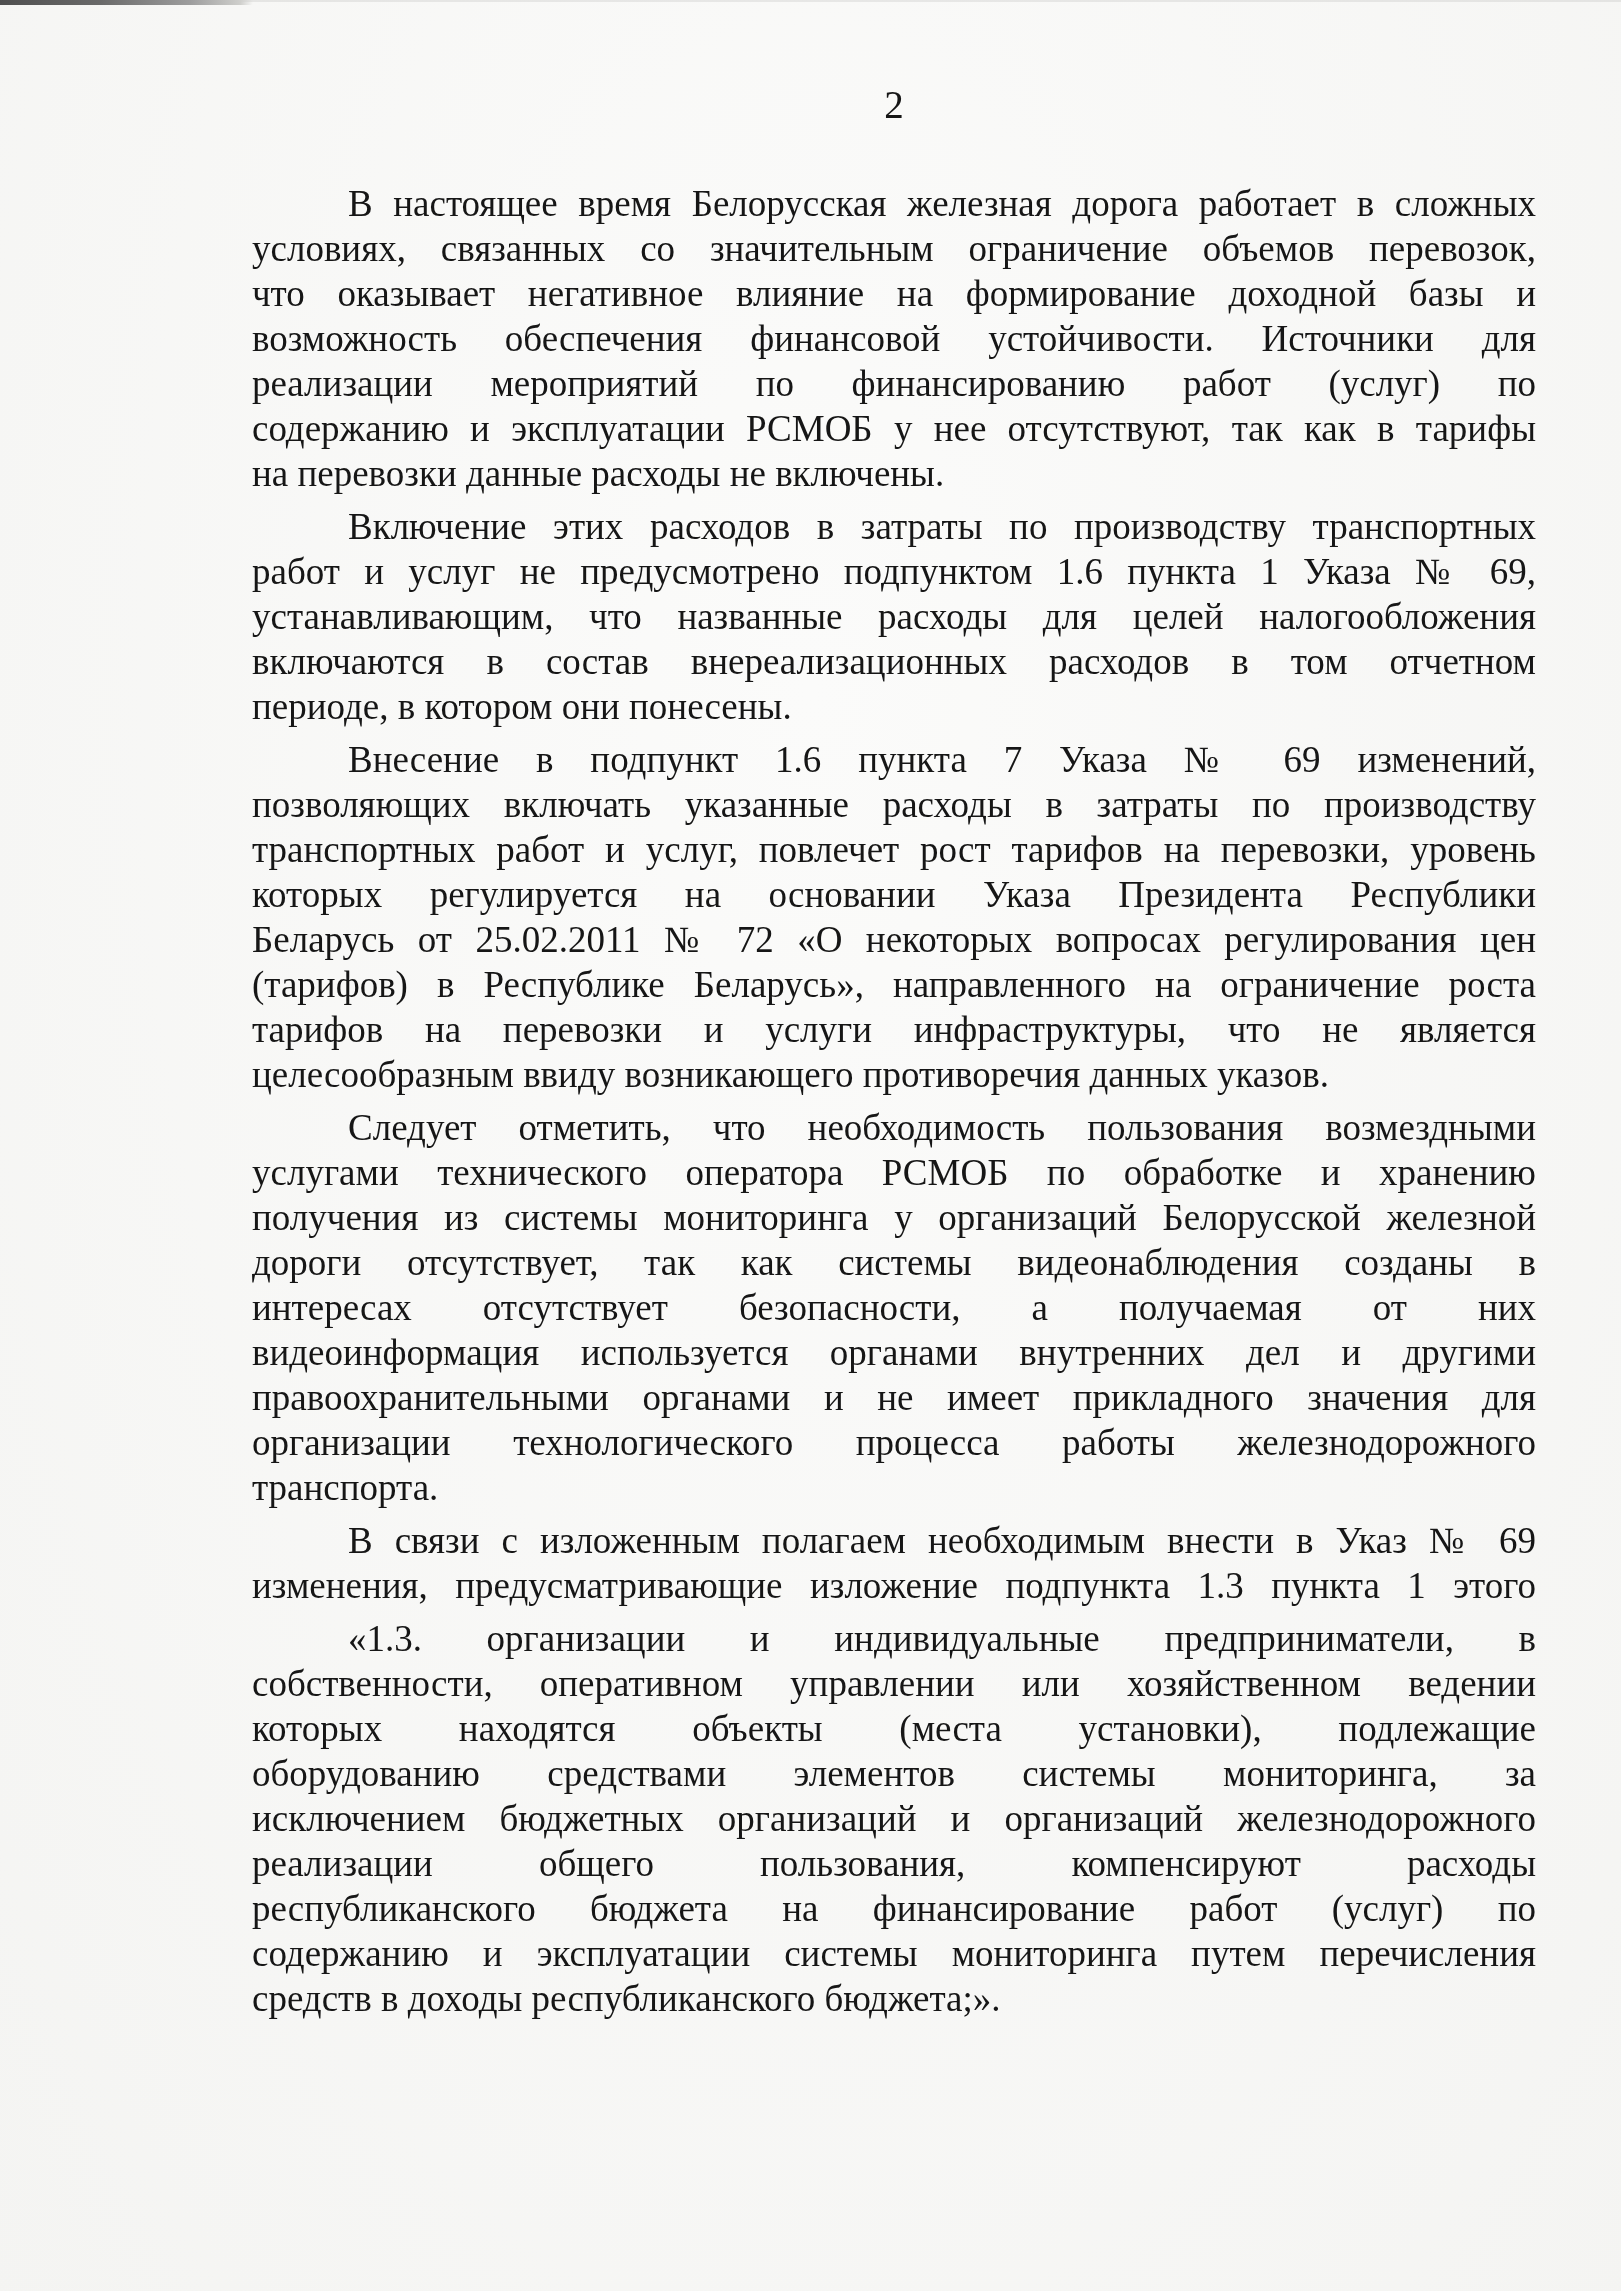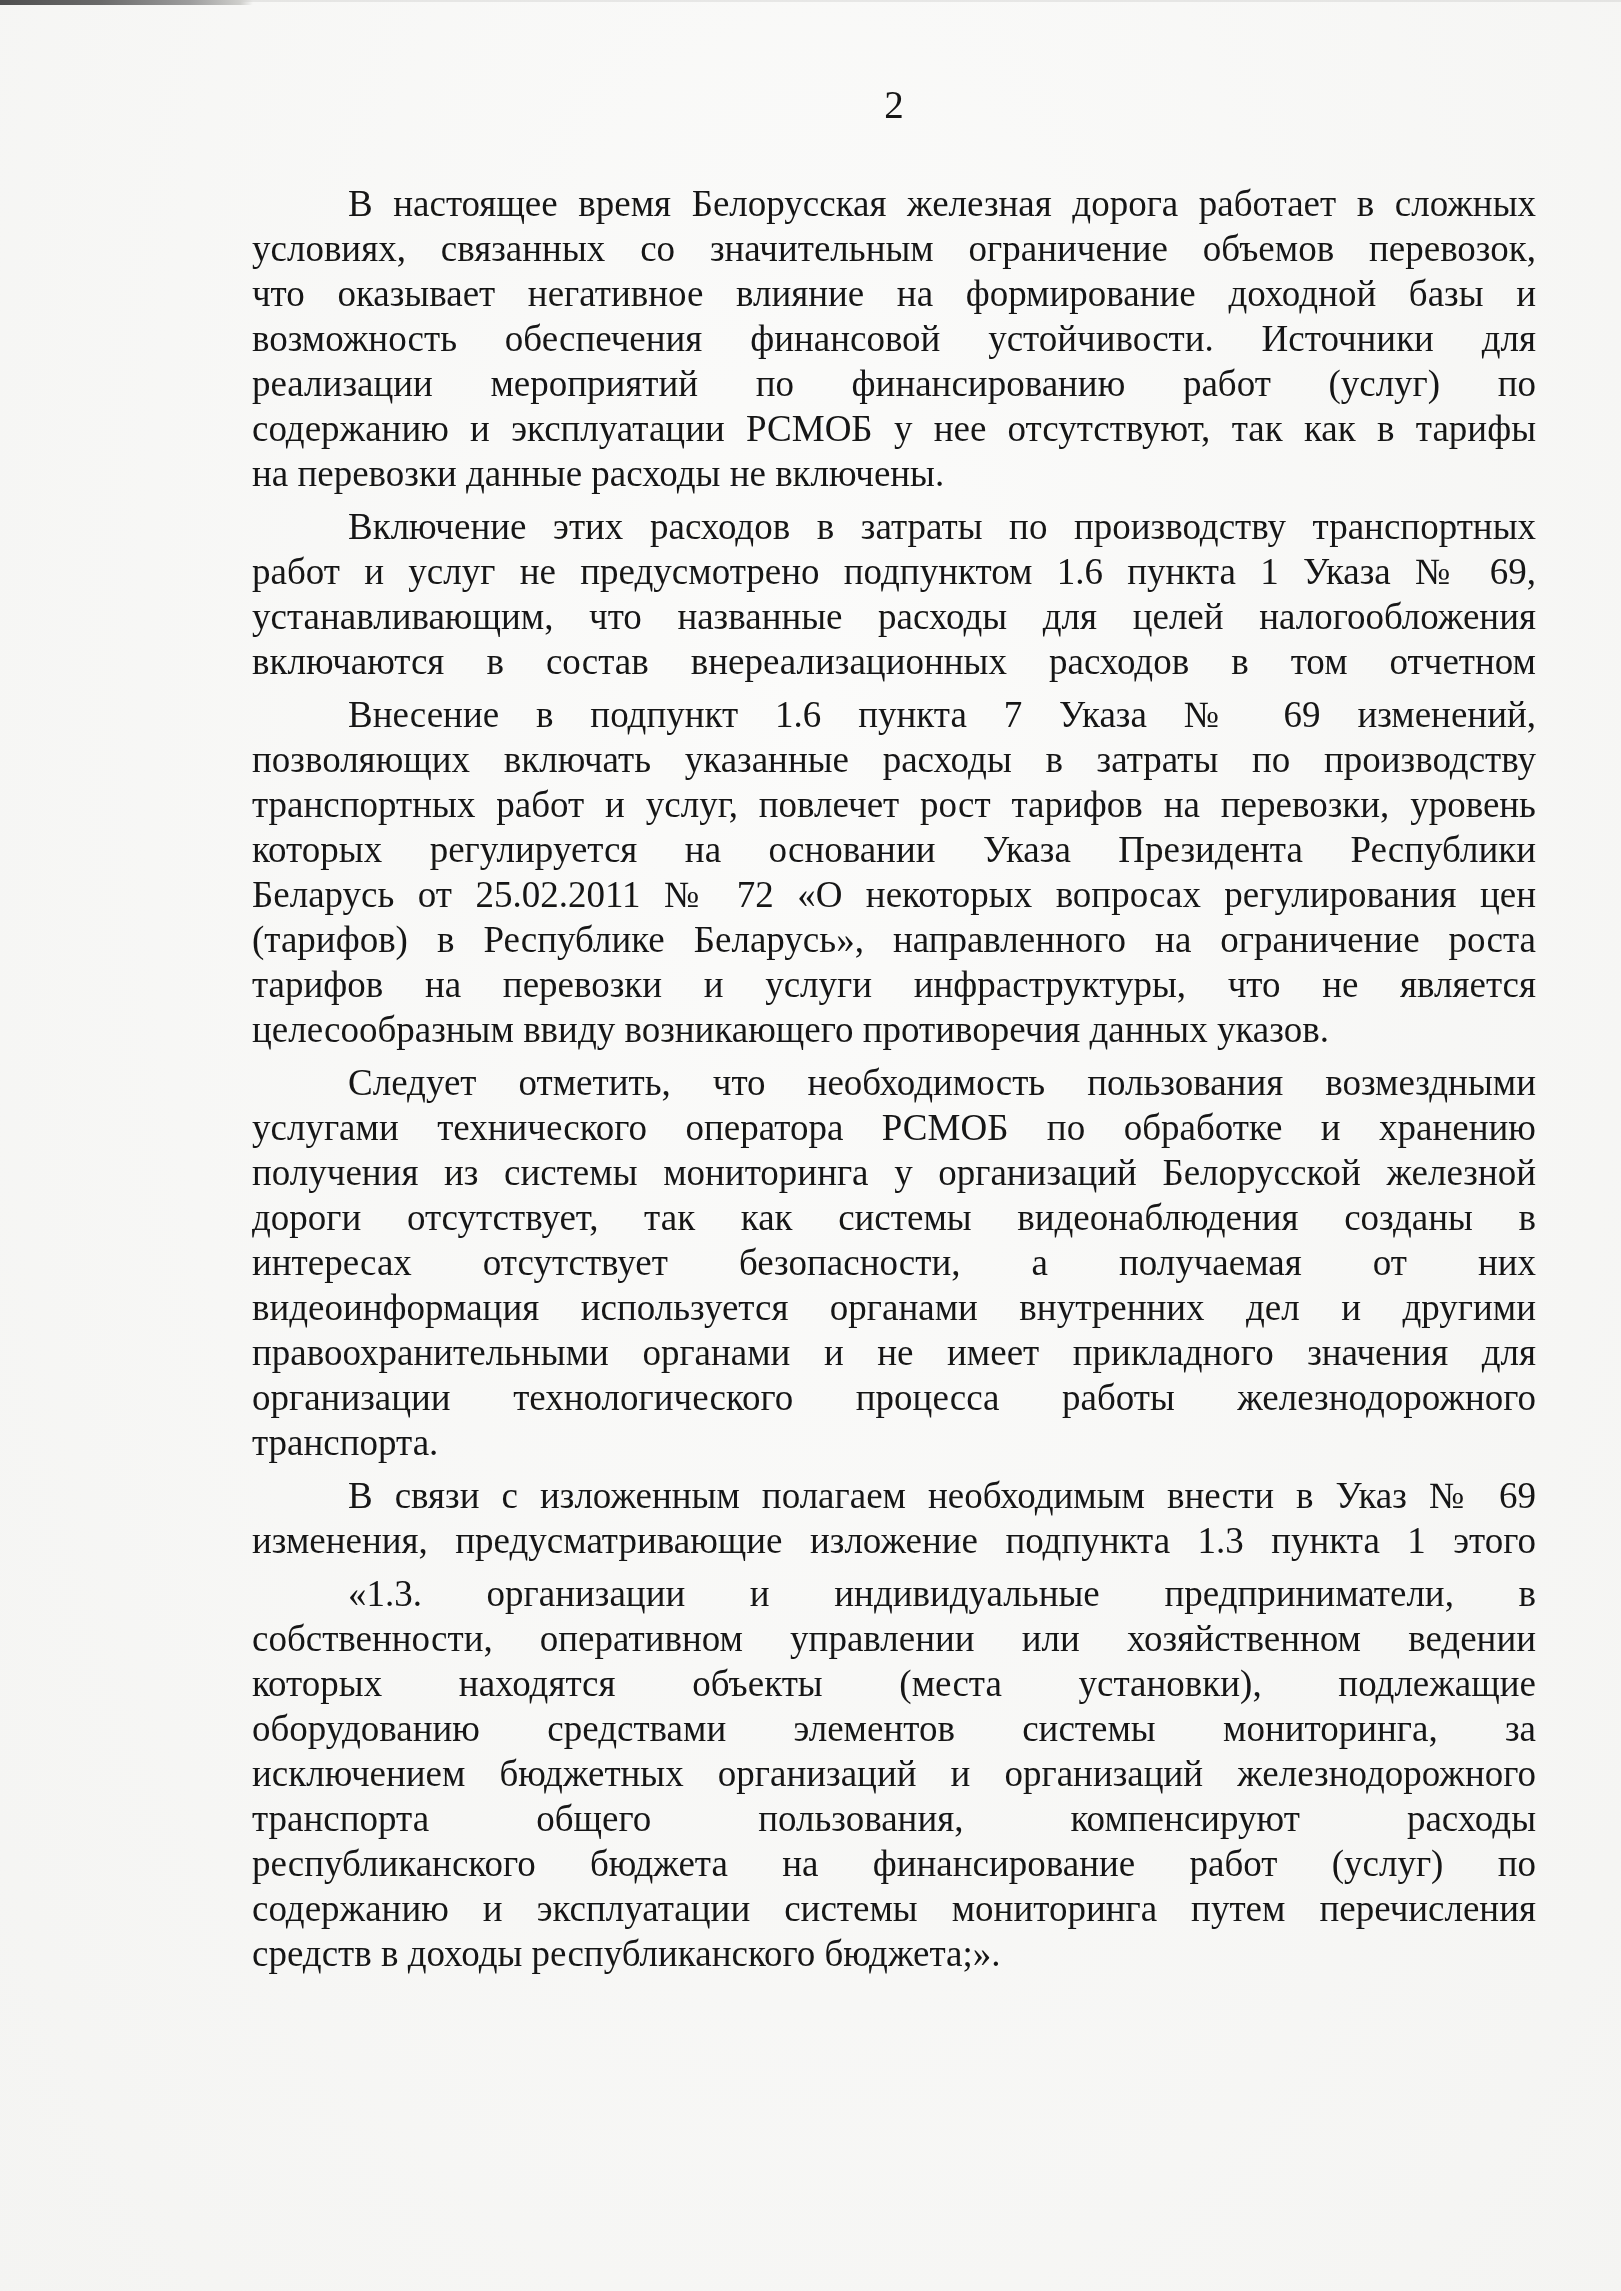--- a/index.html
+++ b/index.html
@@ -93,20 +93,21 @@
       <div class="line">реализации мероприятий по финансированию работ (услуг) по</div>
       <div class="line">содержанию и эксплуатации РСМОБ у нее отсутствуют, так как в тарифы</div>
       <div class="line last">на перевозки данные расходы не включены.</div>
     </div>
 
     <div class="para">
       <div class="line indent">Включение этих расходов в затраты по производству транспортных</div>
       <div class="line">работ и услуг не предусмотрено подпунктом 1.6 пункта 1 Указа № 69,</div>
       <div class="line">устанавливающим, что названные расходы для целей налогообложения</div>
       <div class="line">включаются в состав внереализационных расходов в том отчетном</div>
+      <div class="line last">периоде, в котором они понесены.</div>
     </div>
 
     <div class="para">
       <div class="line indent">Внесение в подпункт 1.6 пункта 7 Указа № 69 изменений,</div>
       <div class="line">позволяющих включать указанные расходы в затраты по производству</div>
       <div class="line">транспортных работ и услуг, повлечет рост тарифов на перевозки, уровень</div>
       <div class="line">которых регулируется на основании Указа Президента Республики</div>
       <div class="line">Беларусь от 25.02.2011 № 72 «О некоторых вопросах регулирования цен</div>
       <div class="line">(тарифов) в Республике Беларусь», направленного на ограничение роста</div>
       <div class="line">тарифов на перевозки и услуги инфраструктуры, что не является</div>
@@ -129,21 +130,21 @@
       <div class="line indent">В связи с изложенным полагаем необходимым внести в Указ № 69</div>
       <div class="line">изменения, предусматривающие изложение подпункта 1.3 пункта 1 этого</div>
     </div>
 
     <div class="para">
       <div class="line indent">«1.3. организации и индивидуальные предприниматели, в</div>
       <div class="line">собственности, оперативном управлении или хозяйственном ведении</div>
       <div class="line">которых находятся объекты (места установки), подлежащие</div>
       <div class="line">оборудованию средствами элементов системы мониторинга, за</div>
       <div class="line">исключением бюджетных организаций и организаций железнодорожного</div>
-      <div class="line">транспорта общего пользования, компенсируют расходы</div>
+      <div class="line">реализации общего пользования, компенсируют расходы</div>
       <div class="line">республиканского бюджета на финансирование работ (услуг) по</div>
       <div class="line">содержанию и эксплуатации системы мониторинга путем перечисления</div>
       <div class="line last">средств в доходы республиканского бюджета;».</div>
     </div>
 
   </div>
 </div>
 
 
 </body></html>

